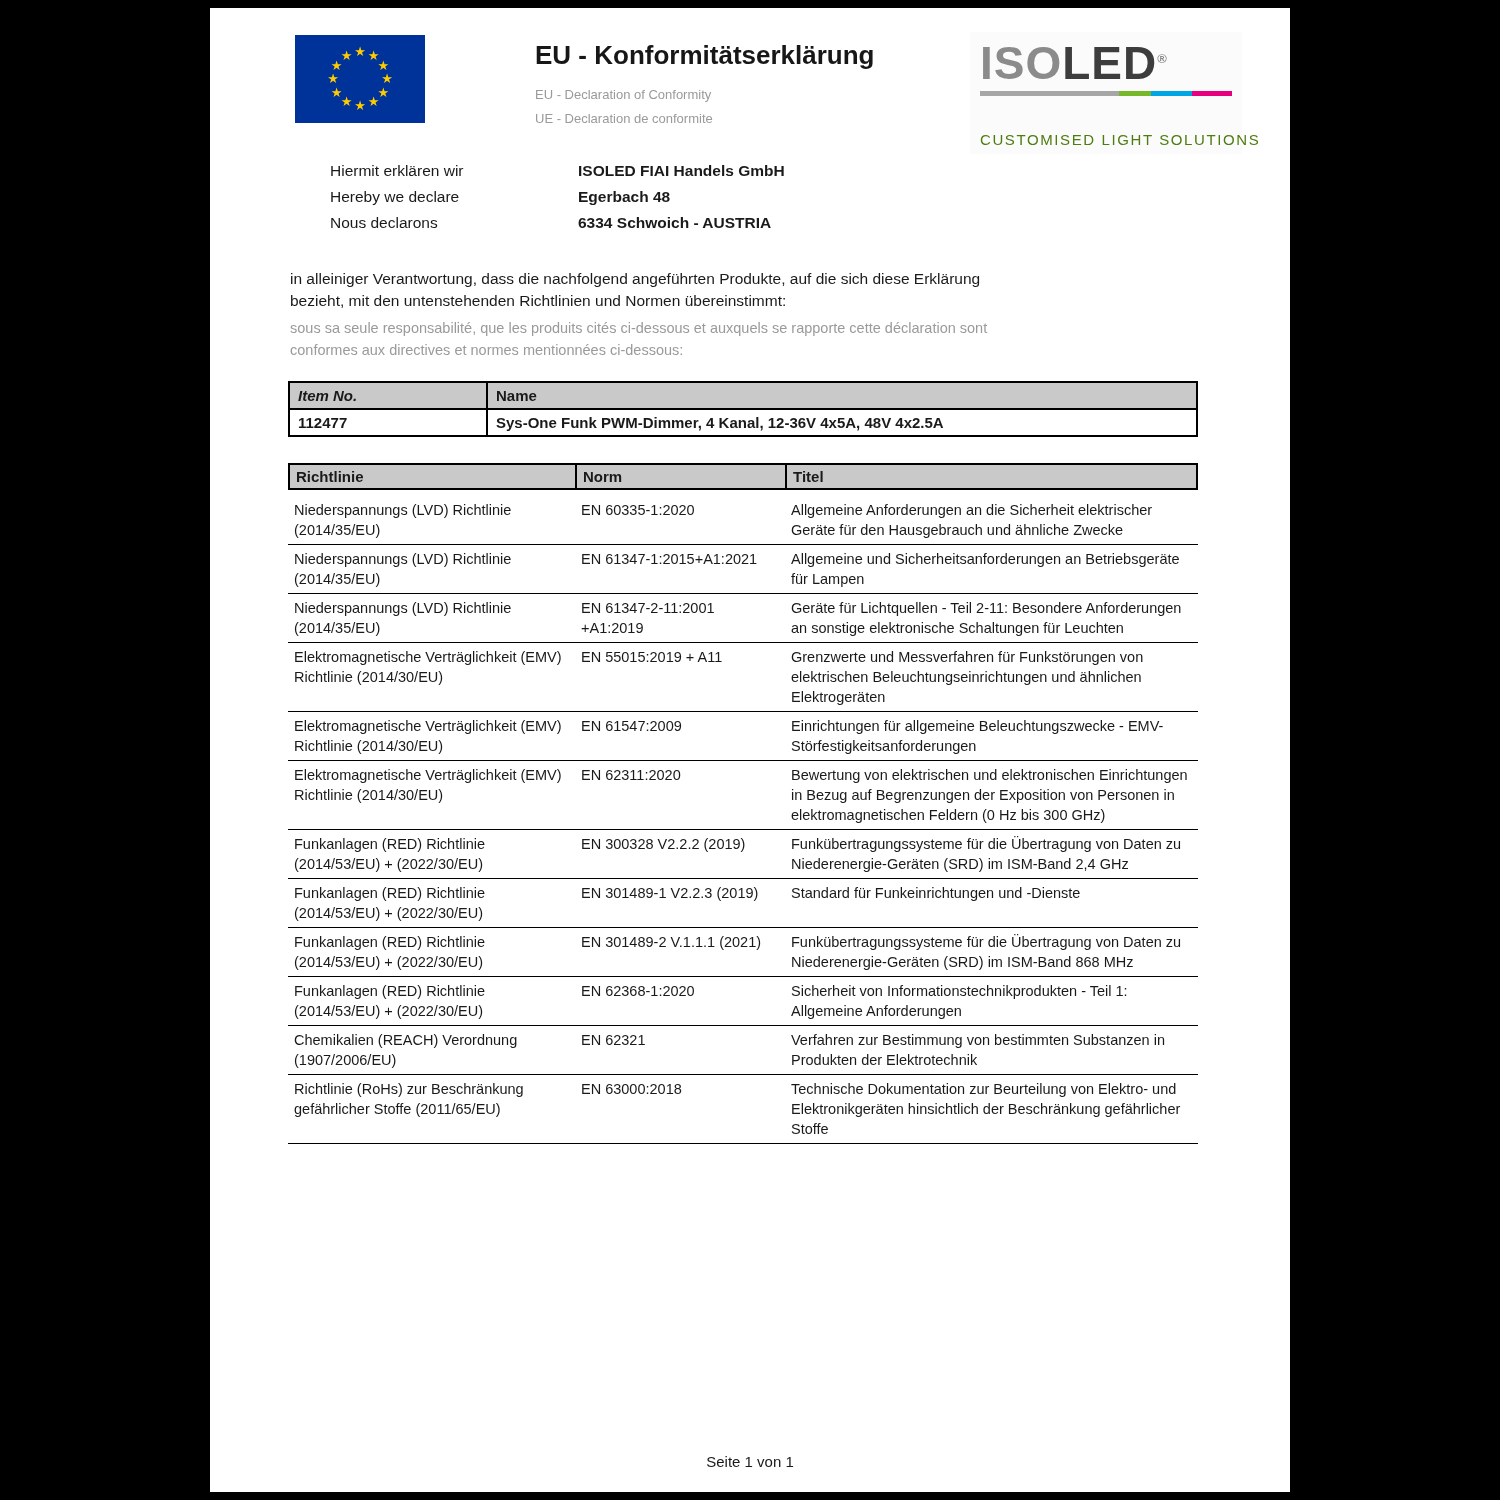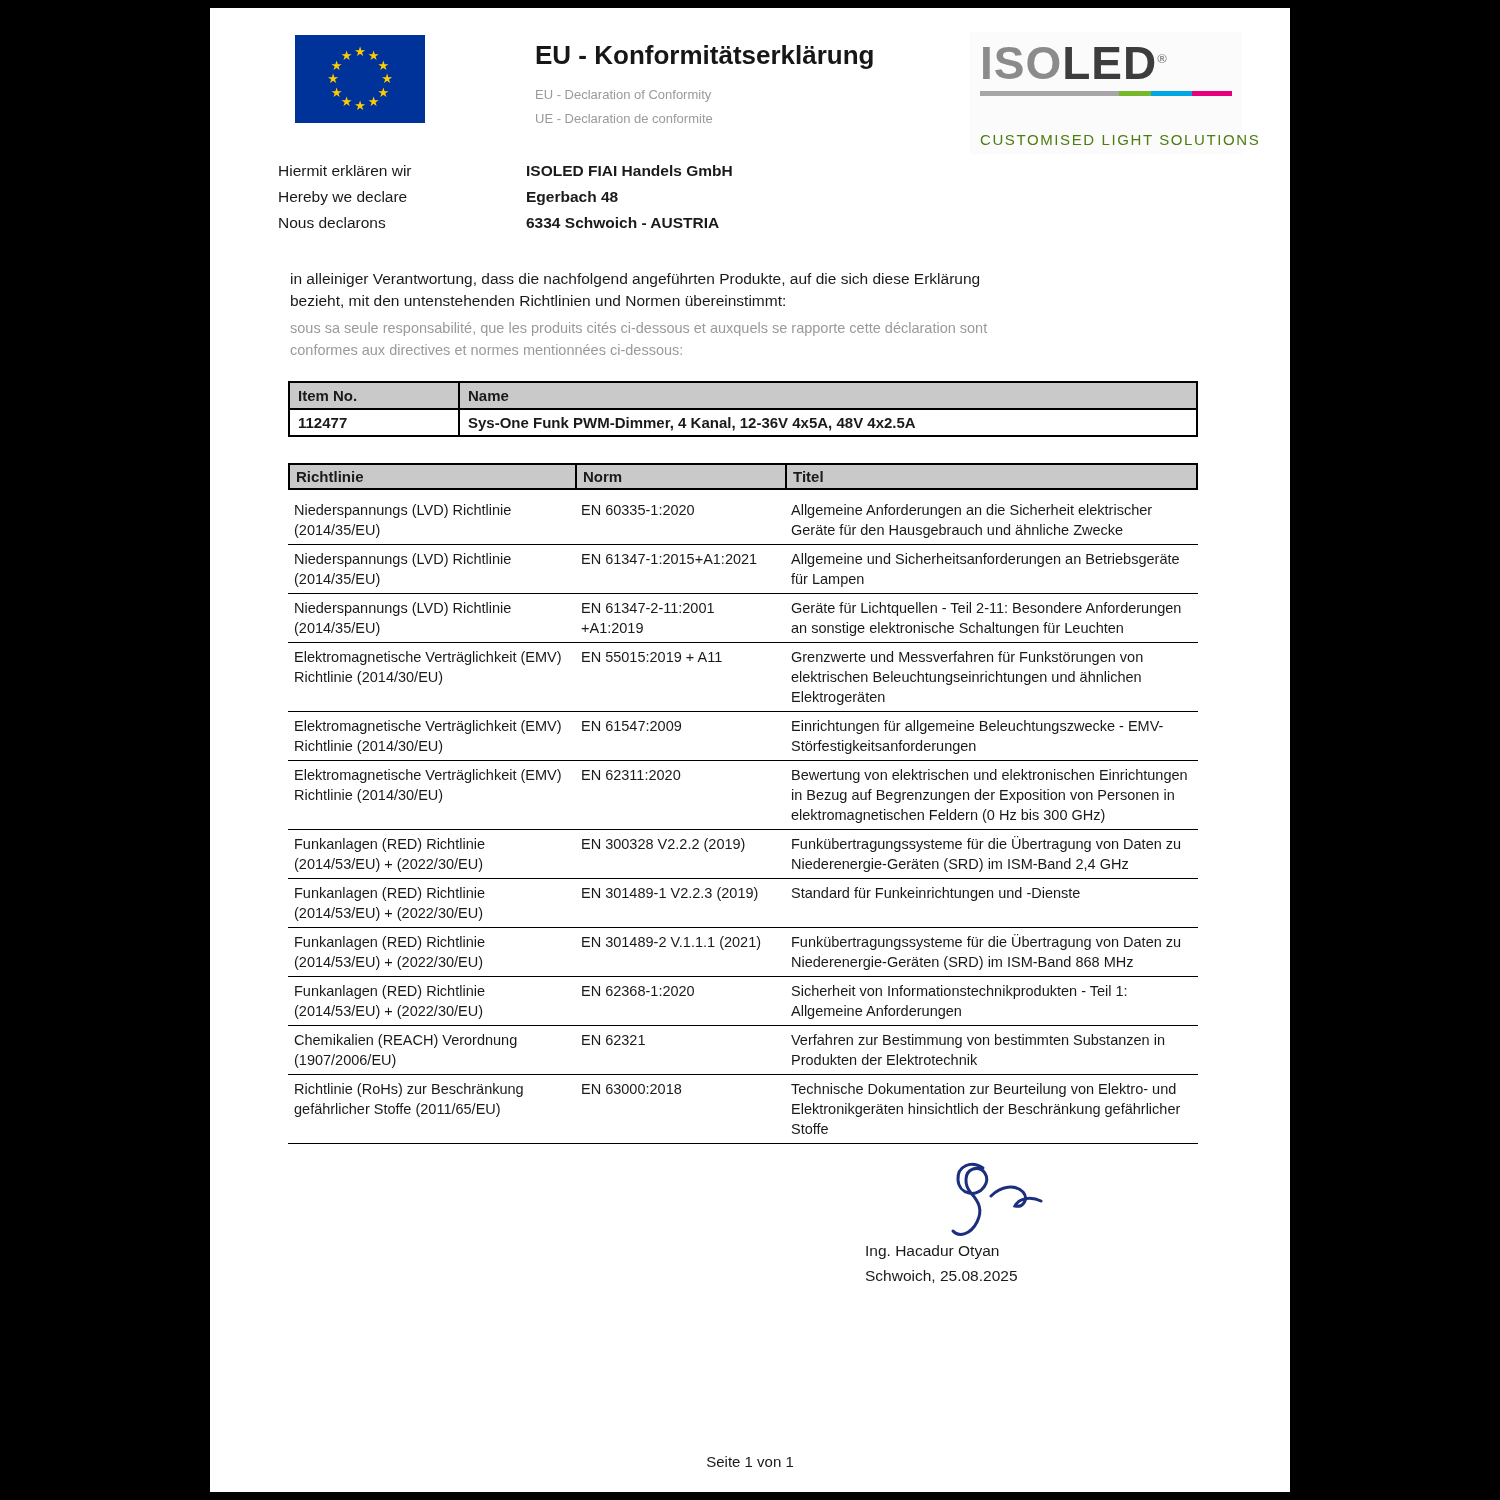--- a/index.html
+++ b/index.html
@@ -47,21 +47,21 @@
   .logo-led { color: #3d3d3d; }
   .logo-reg { font-size: 13px; color: #8b8b8b; vertical-align: super; font-weight: bold; }
   .logo-strip {
     height: 5px; margin: 5px 0 7px 0;
     background: linear-gradient(to right,
       #a6a6a6 0 55%, #76b82a 55% 68%, #00a5e3 68% 84%, #e6007e 84% 100%);
   }
   .logo-tagline { font-size: 15px; color: #4d7c0f; letter-spacing: 1.6px; white-space: nowrap; margin-top: 35px; }
 
   
-  .declare-row { margin: 150px 0 0 68px; display: flex; }
+  .declare-row { margin: 150px 0 0 120px; display: flex; }
   .declare-labels { width: 248px; font-size: 15.5px; line-height: 26px; }
   .declare-company { font-size: 15.5px; line-height: 26px; font-weight: bold; }
 
   
   .statement { margin: 32px 0 0 80px; width: 748px; }
   .statement p { margin: 0 0 5px 0; }
   .statement-de { font-size: 15.5px; line-height: 22px; color: #1a1a1a; }
   .statement-grey { font-size: 14.5px; line-height: 22px; color: #9a9a9a; }
 
   
@@ -74,21 +74,21 @@
   table.item-table th, table.item-table td {
     border: 2px solid #000;
     font-size: 15px;
     font-weight: bold;
     text-align: left;
     padding: 4px 8px;
     vertical-align: top;
   }
   table.item-table th { background: #c9c9c9; }
   table.item-table td { height: 26px; }
-  .col-itemno { width: 170px; }
+  .col-itemno { width: 198px; font-style: italic; }
 
   
   .dir-table { margin: 26px 0 0 78px; width: 910px; }
   .dir-header {
     display: grid;
     grid-template-columns: 287px 210px 413px;
     border: 2px solid #000;
     background: #c9c9c9;
   }
   .dir-header > div {
@@ -250,26 +250,16 @@
         <div>Verfahren zur Bestimmung von bestimmten Substanzen in Produkten der Elektrotechnik</div>
       </div>
       <div class="dir-row">
         <div>Richtlinie (RoHs) zur Beschränkung gefährlicher Stoffe (2011/65/EU)</div>
         <div>EN 63000:2018</div>
         <div>Technische Dokumentation zur Beurteilung von Elektro- und Elektronikgeräten hinsichtlich der Beschränkung gefährlicher Stoffe</div>
       </div>
     </div>
   </div>
 
-  <div class="sig-block">
-    <svg class="sig-svg" width="150" height="82" viewBox="0 0 150 82">
-      <g fill="none" stroke="#1b2f7e" stroke-width="3" stroke-linecap="round">
-        <path d="M70 10 C58 2 44 8 45 22 C46 36 63 40 71 29 C78 19 70 8 60 11 C51 14 51 27 58 35 C66 44 70 52 64 64 C58 76 46 80 40 73"></path>
-        <path d="M78 38 C88 28 102 26 110 34 C116 41 110 50 102 48 C106 40 118 38 128 43"></path>
-      </g>
-    </svg>
-    <div class="sig-name">Ing. Hacadur Otyan</div>
-    <div class="sig-place">Schwoich,  25.08.2025</div>
-  </div>
 
   <div class="page-footer">Seite 1 von 1</div>
 
 </div>
 
 </body></html>

